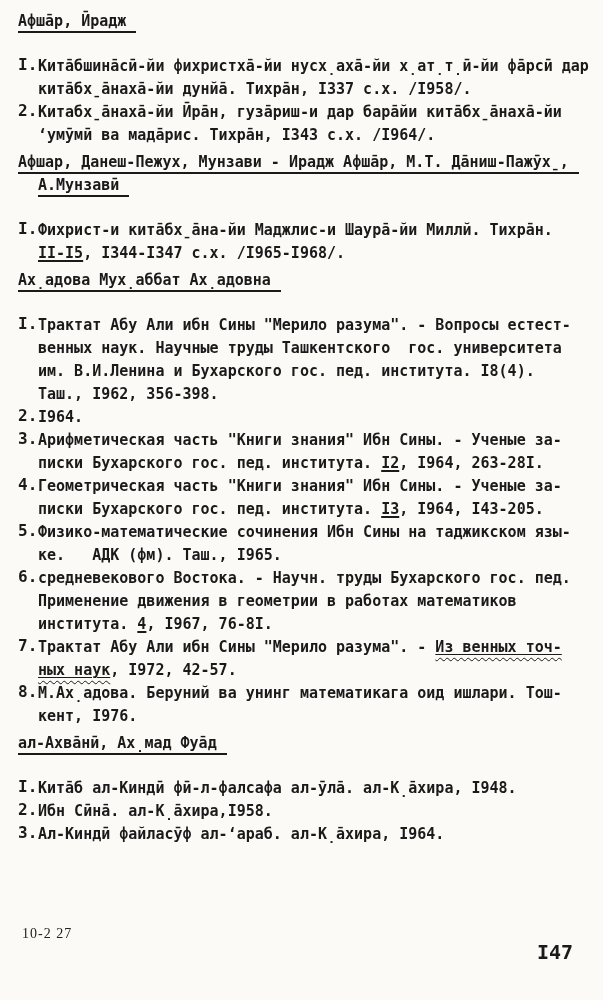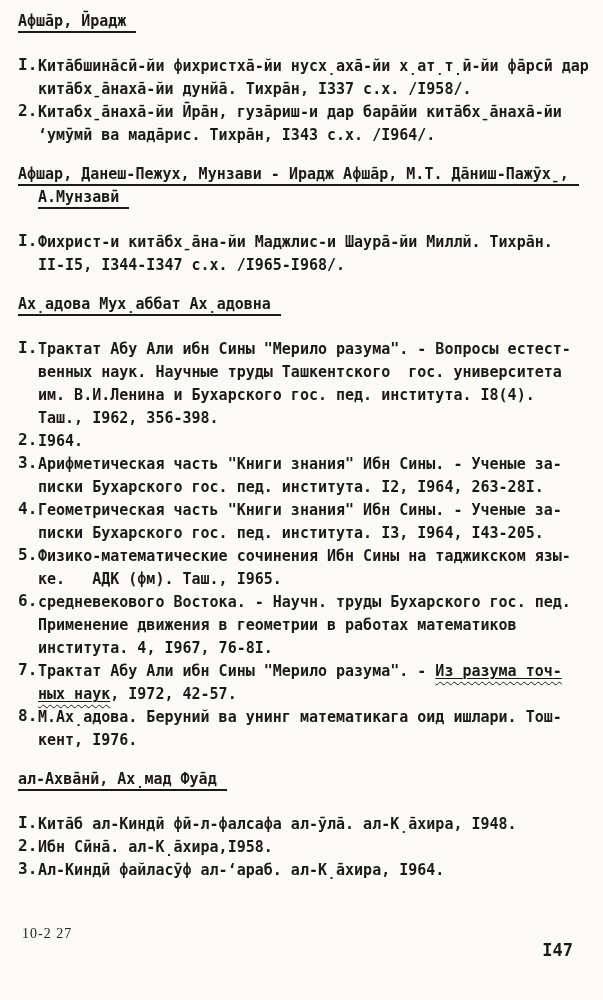--- a/index.html
+++ b/index.html
@@ -9,37 +9,38 @@
     margin:0 auto;
     background:#fbfaf6;
     color:#1a1a1a;
     font-family:"DejaVu Sans Mono",monospace;
     font-weight:bold;
     overflow:hidden;
     box-sizing:border-box;
   }
   .content{padding:10px 8px 0 18px;}
   .section{margin:0;}
-  .section:not(:first-child){margin-top:16px;}
+  .section:not(:first-child){margin-top:4px;}
   .sec-entries{margin-top:22px;}
   .h-line,.line{
     white-space:pre;
     font-size:15px;
     line-height:23px;
     height:23px;
   }
   .h-line .h-text{
     border-bottom:2px solid #1a1a1a;
     padding-right:10px;
     padding-bottom:1px;
   }
   .h-line.cont{padding-left:20px;}
   .entry{position:relative;padding-left:20px;}
   .entry .num{position:absolute;left:0;top:0;height:23px;}
   .u-solid{
+    text-decoration:underline;
     text-decoration-thickness:1.5px;
     text-underline-offset:2px;
   }
   .seg-wavy{
     text-decoration:underline;
     text-decoration-thickness:1px;
     text-underline-offset:2px;
   }
   .wavy-inner{
     text-decoration:underline wavy;
@@ -49,21 +50,21 @@
   .footer-sig{
     position:absolute;left:22px;top:926px;
     font-family:Liberation Serif, serif;
     font-weight:normal;
     font-size:14px;
     letter-spacing:1px;
     color:#222;
   }
   .footer-page{
     position:absolute;right:30px;top:940px;
-    font-size:17px;
+    font-size:20px;
   }
 </style>
 </head>
 <body>
 
 <div class="page">
   <div class="content">
       <div class="section">
         <div class="h-line"><span class="h-text">Афша̄р, Ӣрадж</span></div>
         <div class="sec-entries">
@@ -120,21 +121,21 @@
             <div class="line"><span>ке.   АДК (фм). Таш., I965.</span></div>
           </div>
           <div class="entry">
             <span class="num">6.</span>
             <div class="line"><span>средневекового Востока. - Научн. труды Бухарского гос. пед.</span></div>
             <div class="line"><span>Применение движения в геометрии в работах математиков</span></div>
             <div class="line"><span>института. </span><span class="u-solid">4</span><span>, I967, 76-8I.</span></div>
           </div>
           <div class="entry">
             <span class="num">7.</span>
-            <div class="line"><span>Трактат Абу Али ибн Сины "Мерило разума". - </span><span class="seg-wavy"><span class="wavy-inner">Из разума точ-</span></span></div>
+            <div class="line"><span>Трактат Абу Али ибн Сины "Мерило разума". - </span><span class="seg-wavy"><span class="wavy-inner">Из венных точ-</span></span></div>
             <div class="line"><span class="seg-wavy"><span class="wavy-inner">ных наук</span></span><span>, I972, 42-57.</span></div>
           </div>
           <div class="entry">
             <span class="num">8.</span>
             <div class="line"><span>М.Ах̣адова. Беруний ва унинг математикага оид ишлари. Тош-</span></div>
             <div class="line"><span>кент, I976.</span></div>
           </div>
         </div>
       </div>
       <div class="section">

